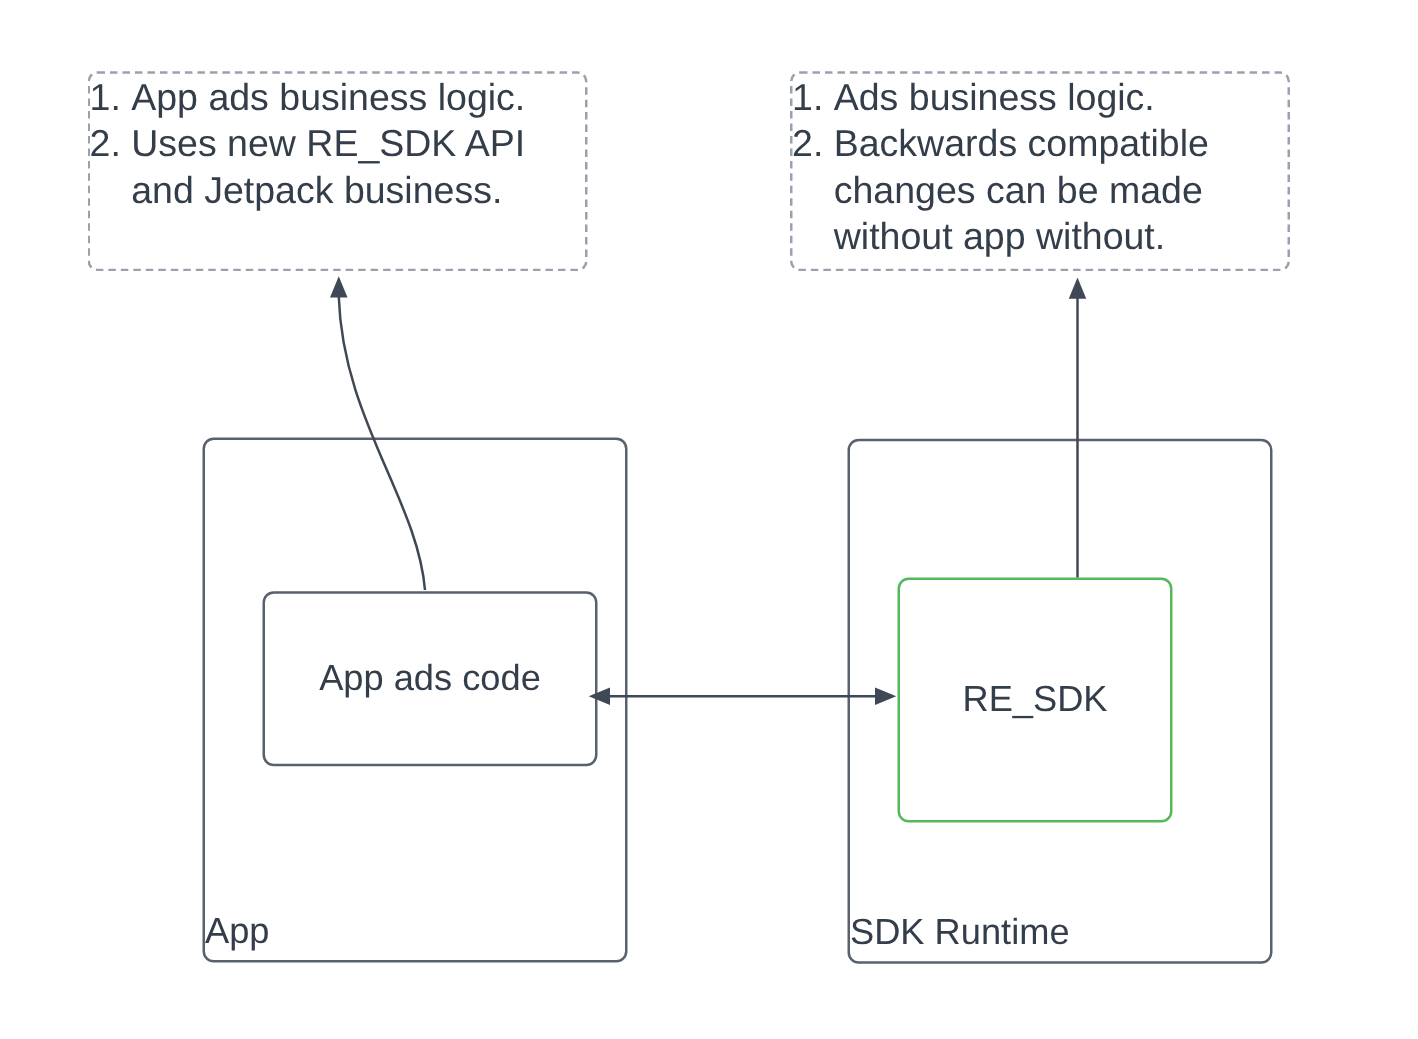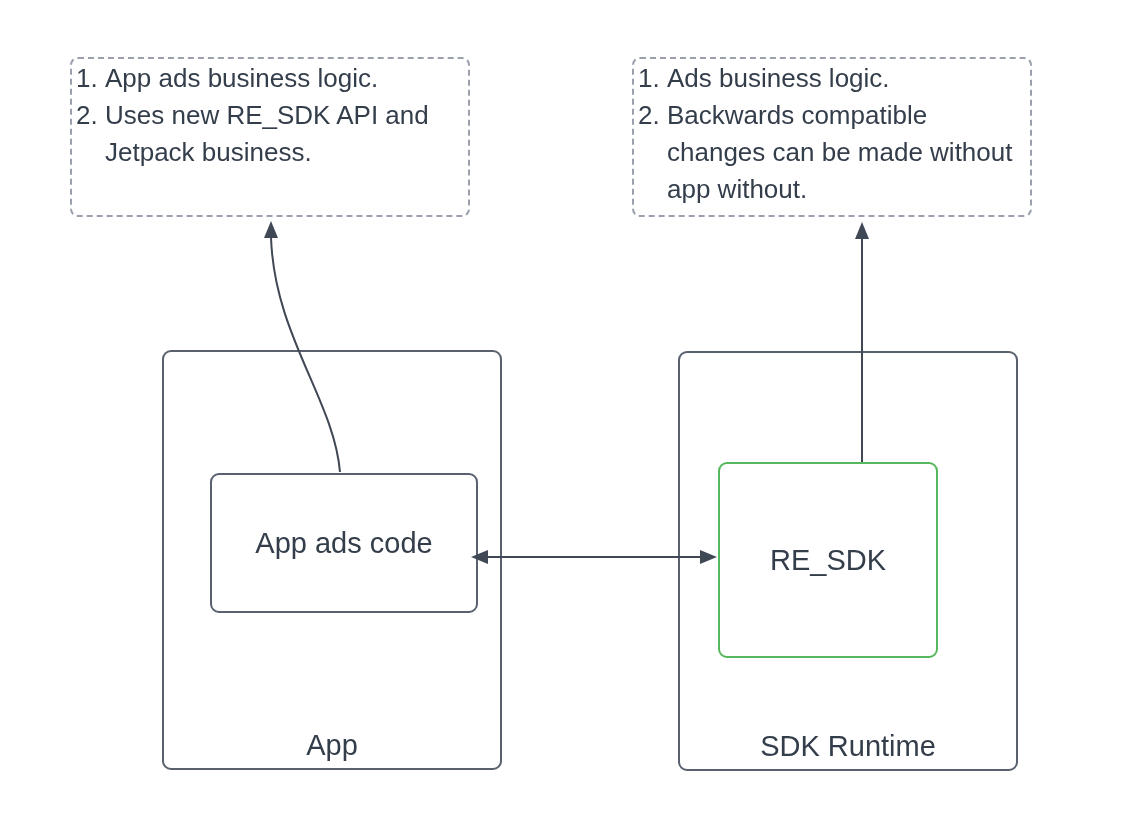--- a/index.html
+++ b/index.html
@@ -24,21 +24,21 @@
     overflow: hidden;
   }
   
   .note {
     position: absolute;
     width: 400px;
     height: 160px;
     border: 2px dashed var(--note_border);
     border-radius: 8px;
     padding: 1px 6px 0 0;
-    font-size: 26px;
+    font-size: 30px;
     line-height: 37px;
     color: var(--text);
   }
   #note-left  { left: 70px; top: 57px; }
   #note-right { left: 632px; top: 57px; }
   .note ol {
     margin: 0;
     padding-left: 33px;
     list-style: decimal outside;
   }
@@ -52,21 +52,21 @@
     border-radius: 9px;
     background: var(--background);
   }
   #app-box { left: 162px; top: 350px; }
   #sdk-box { left: 678px; top: 351px; }
   .container-label {
     position: absolute;
     left: 0;
     right: 0;
     bottom: 6px;
-    text-align: center;
+    text-align: left;
     font-size: 29px;
     color: var(--text);
   }
   
   .inner-box {
     position: absolute;
     border-radius: 9px;
     background: var(--background);
     display: flex;
     align-items: center;

